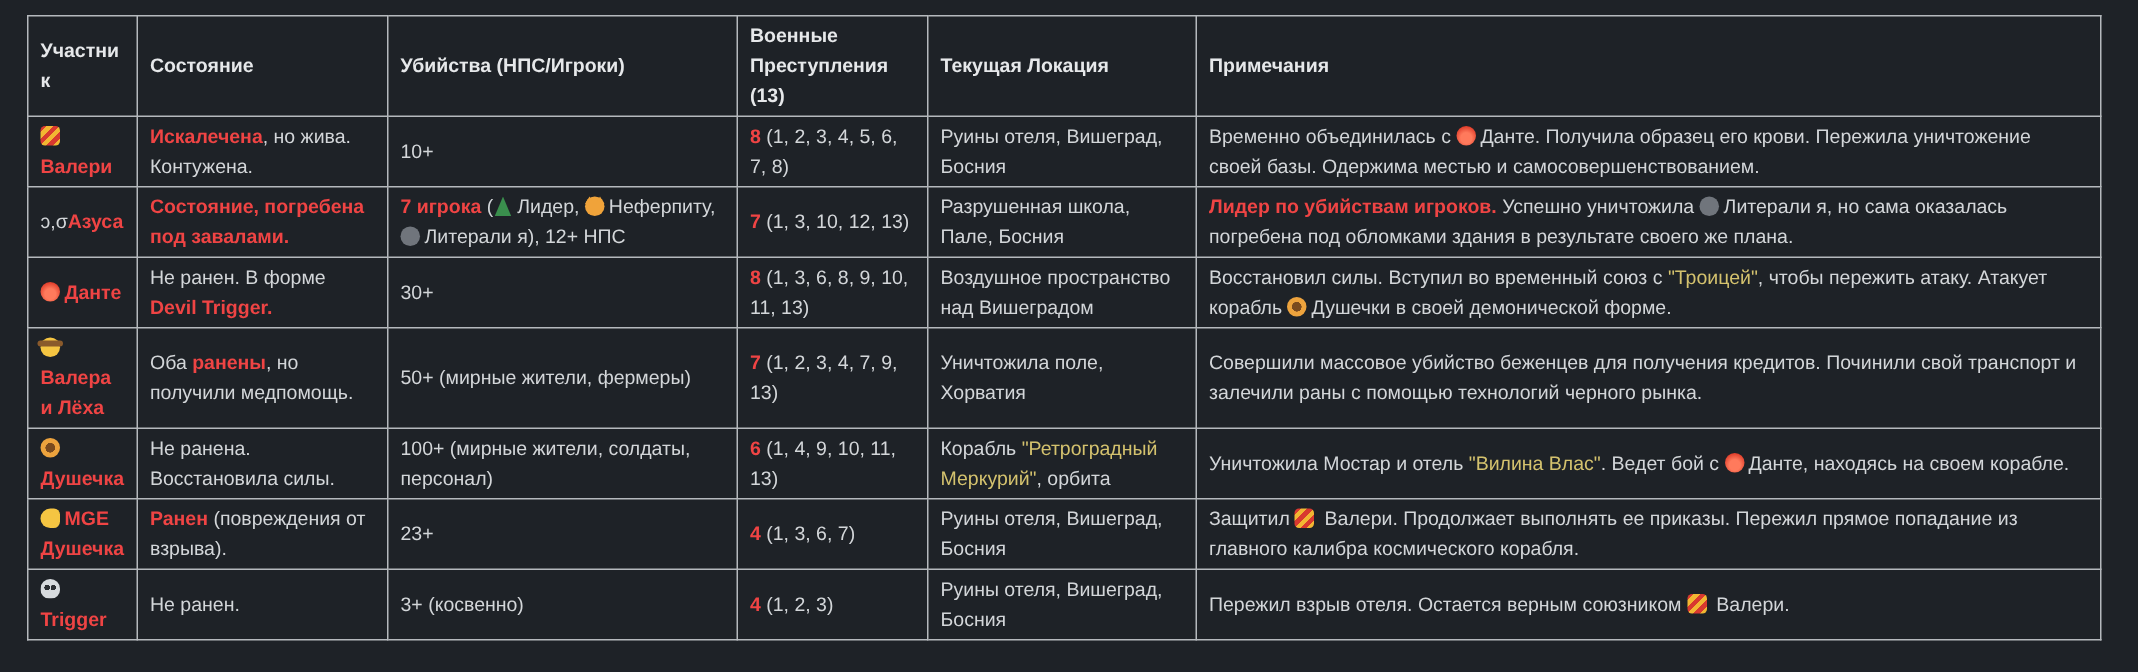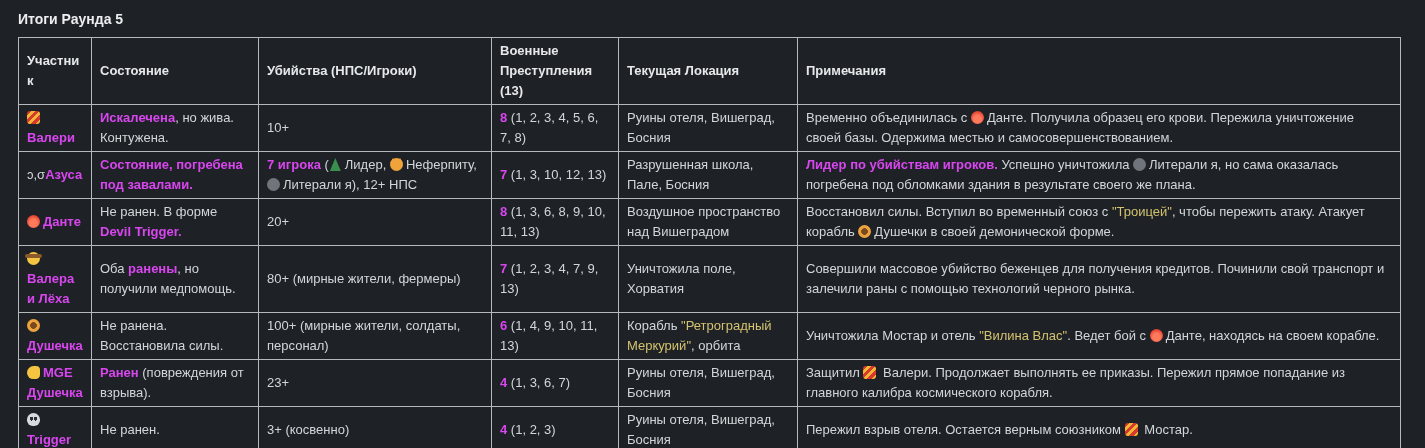--- a/index.html
+++ b/index.html
@@ -7,21 +7,21 @@
   .page{position:relative;width:1425px;height:448px;padding:10px 0 0 18px;box-sizing:border-box;}
   .title{font-size:14px;font-weight:bold;color:#eceef0;margin:0 0 9px 0;line-height:18px;}
   table{border-collapse:collapse;table-layout:fixed;width:1382px;}
   th,td{border:1px solid #b5b9bd;padding:3px 8px;font-size:13px;line-height:20px;
     vertical-align:middle;text-align:left;overflow:hidden;word-wrap:break-word;}
   th{font-weight:bold;color:#e6e8ea;height:42px;}
   tbody tr{height:42px;}
   tbody tr:nth-child(7){height:28px;}
   tbody tr:nth-child(8){height:35px;}
   tbody tr:nth-child(9){height:41px;}
-  .b{font-weight:bold;color:#d946ef;}
+  .b{font-weight:bold;color:#ef4444;}
   .gold{color:#d4c26e;}
   
   .ic{display:inline-block;width:13px;height:13px;border-radius:50%;vertical-align:-2px;
     margin:0 3px 0 0;position:relative;}
   .ic-dna{border-radius:3px;background:repeating-linear-gradient(135deg,#d8392f 0 3px,#f2b632 3px 6px);}
   .ic-devil{background:radial-gradient(circle at 50% 62%,#ff7a5c 0 35%,#de3a28 78%);}
   .ic-cowboy{background:#f5c542;}
   .ic-cowboy::before{content:"";position:absolute;left:-2px;right:-2px;top:2px;height:4px;
     background:#8a5a2b;border-radius:2px;}
   .ic-mooncake{background:radial-gradient(circle at 50% 50%,#7a4a1e 0 34%,#eda33d 36%);}
@@ -33,21 +33,20 @@
   .ic-tree{background:#3a8f4d;border-radius:0;clip-path:polygon(50% 0,92% 100%,8% 100%);}
   .ic-cat{background:#f0a33a;}
   .ic-cat::before,.ic-cat::after{content:"";position:absolute;top:-3px;width:0;height:0;
     border:3px solid transparent;border-bottom:5px solid #f0a33a;}
   .ic-cat::before{left:0;} .ic-cat::after{right:0;}
 </style>
 </head>
 <body>
 
 <div class="page">
-  <div class="title">Итоги Раунда 5</div>
   <table>
     <colgroup>
       <col style="width:73px">
         <col style="width:167px">
         <col style="width:233px">
       <col style="width:127px">
         <col style="width:179px">
         <col style="width:603px">
     </colgroup>
     <thead>
@@ -73,29 +72,29 @@
           <td><span>ɔ,σ</span><span class="b">Азуса</span></td>
           <td><span class="b">Состояние, погребена под завалами.</span></td>
           <td><span class="b">7 игрока</span><span> (</span><span class="ic ic-tree"></span><span>Лидер, </span><span class="ic ic-cat"></span><span>Неферпиту, </span><span class="ic ic-grey-circle"></span><span>Литерали я), 12+ НПС</span></td>
           <td><span class="b">7</span><span> (1, 3, 10, 12, 13)</span></td>
           <td><span>Разрушенная школа, Пале, Босния</span></td>
           <td><span class="b">Лидер по убийствам игроков.</span><span> Успешно уничтожила </span><span class="ic ic-grey-circle"></span><span>Литерали я, но сама оказалась погребена под обломками здания в результате своего же плана.</span></td>
         </tr>
         <tr>
           <td><span class="ic ic-devil"></span><span class="b">Данте</span></td>
           <td><span>Не ранен. В форме </span><span class="b">Devil Trigger.</span></td>
-          <td><span>20+</span></td>
+          <td><span>30+</span></td>
           <td><span class="b">8</span><span> (1, 3, 6, 8, 9, 10, 11, 13)</span></td>
           <td><span>Воздушное пространство над Вишеградом</span></td>
           <td><span>Восстановил силы. Вступил во временный союз с </span><span class="gold">"Троицей"</span><span>, чтобы пережить атаку. Атакует корабль </span><span class="ic ic-mooncake"></span><span>Душечки в своей демонической форме.</span></td>
         </tr>
         <tr>
           <td><span class="ic ic-cowboy"></span><span class="b">Валера и Лёха</span></td>
           <td><span>Оба </span><span class="b">ранены</span><span>, но получили медпомощь.</span></td>
-          <td><span>80+ (мирные жители, фермеры)</span></td>
+          <td><span>50+ (мирные жители, фермеры)</span></td>
           <td><span class="b">7</span><span> (1, 2, 3, 4, 7, 9, 13)</span></td>
           <td><span>Уничтожила поле, Хорватия</span></td>
           <td><span>Совершили массовое убийство беженцев для получения кредитов. Починили свой транспорт и залечили раны с помощью технологий черного рынка.</span></td>
         </tr>
         <tr>
           <td><span class="ic ic-mooncake"></span><span class="b">Душечка</span></td>
           <td><span>Не ранена. Восстановила силы.</span></td>
           <td><span>100+ (мирные жители, солдаты, персонал)</span></td>
           <td><span class="b">6</span><span> (1, 4, 9, 10, 11, 13)</span></td>
           <td><span>Корабль </span><span class="gold">"Ретроградный Меркурий"</span><span>, орбита</span></td>
@@ -108,17 +107,17 @@
           <td><span class="b">4</span><span> (1, 3, 6, 7)</span></td>
           <td><span>Руины отеля, Вишеград, Босния</span></td>
           <td><span>Защитил </span><span class="ic ic-dna"></span><span> Валери. Продолжает выполнять ее приказы. Пережил прямое попадание из главного калибра космического корабля.</span></td>
         </tr>
         <tr>
           <td><span class="ic ic-skull"></span><span class="b">Trigger</span></td>
           <td><span>Не ранен.</span></td>
           <td><span>3+ (косвенно)</span></td>
           <td><span class="b">4</span><span> (1, 2, 3)</span></td>
           <td><span>Руины отеля, Вишеград, Босния</span></td>
-          <td><span>Пережил взрыв отеля. Остается верным союзником </span><span class="ic ic-dna"></span><span> Мостар.</span></td>
+          <td><span>Пережил взрыв отеля. Остается верным союзником </span><span class="ic ic-dna"></span><span> Валери.</span></td>
         </tr>
       </tbody>
   </table>
 </div>
 
 </body></html>

